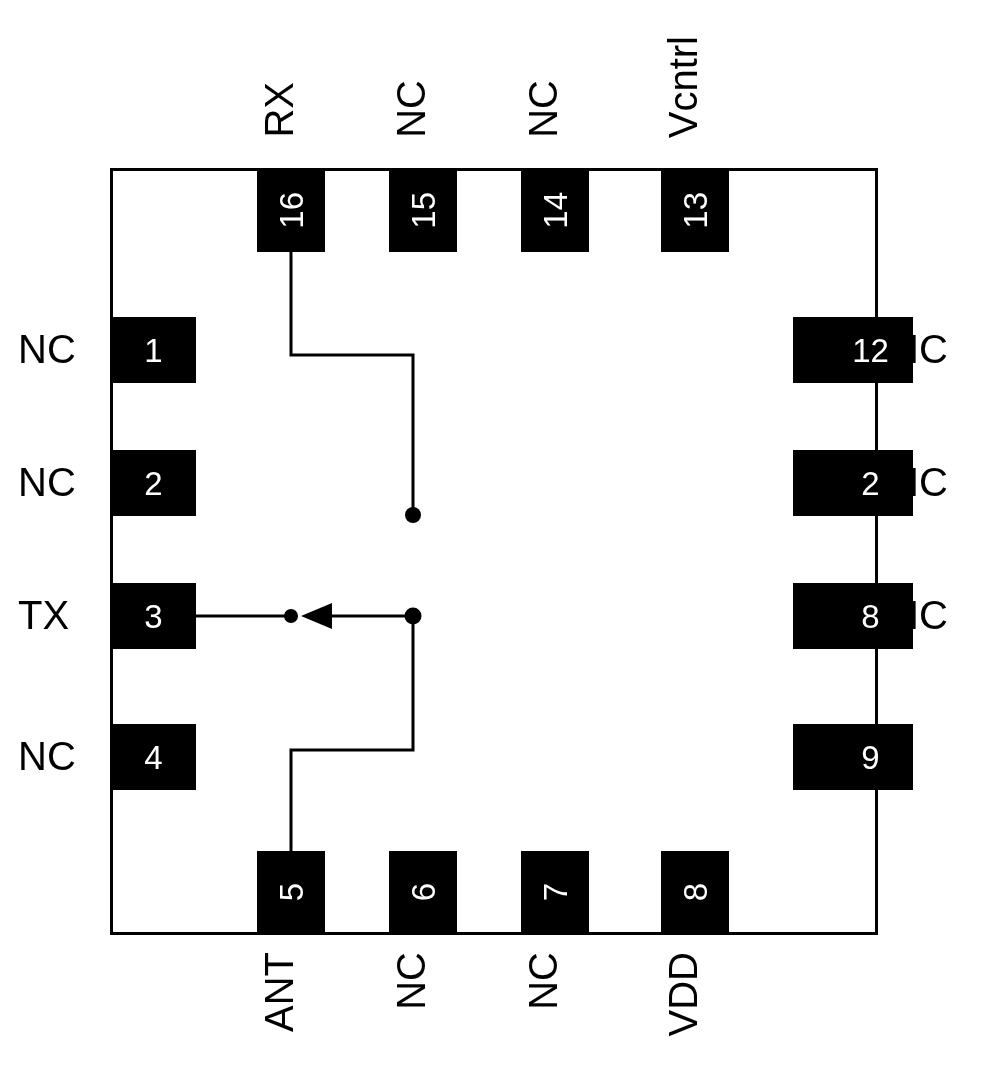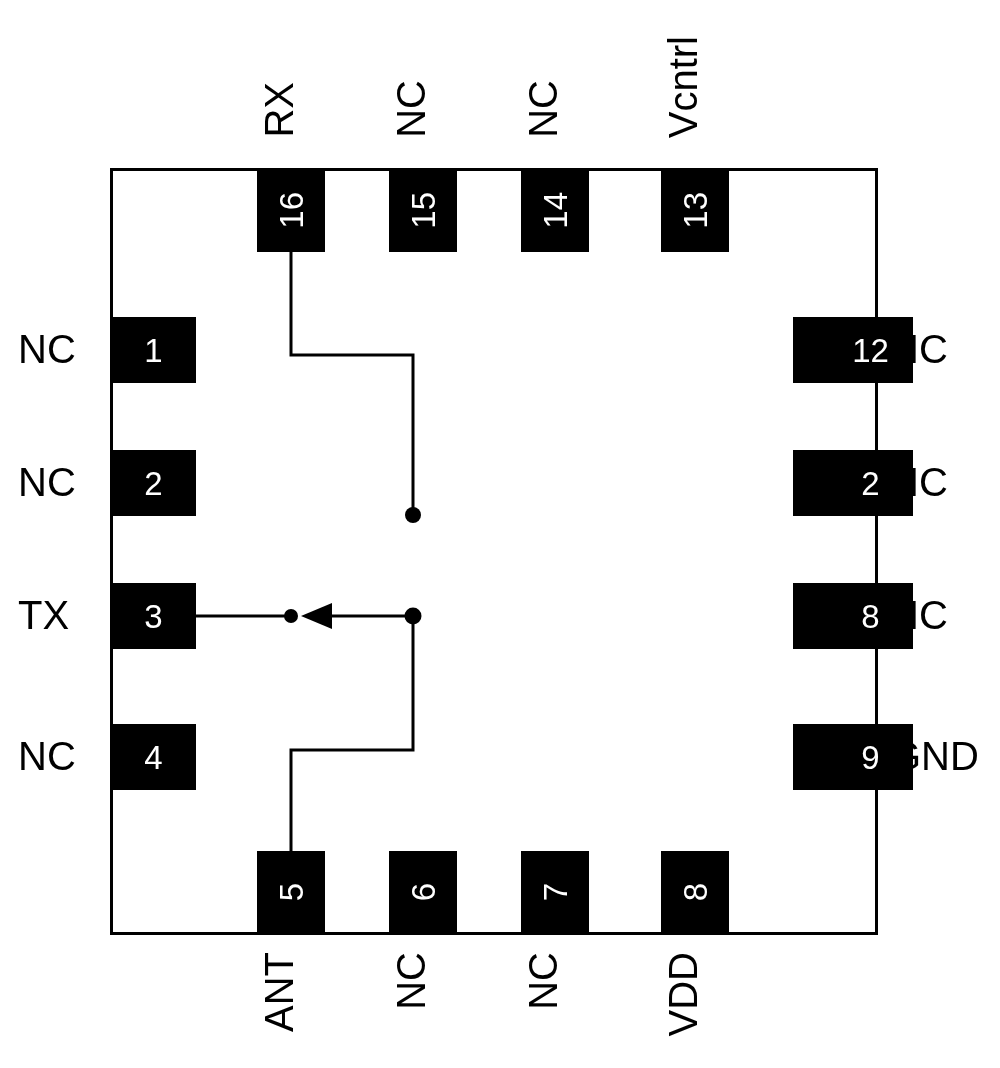--- a/index.html
+++ b/index.html
@@ -129,21 +129,20 @@
   <div class="pin-label label-bottom vtext" style="left:660px">VDD</div>
 
   <div class="pin-label label-left" style="top:326px">NC</div>
   <div class="pin-label label-left" style="top:459px">NC</div>
   <div class="pin-label label-left" style="top:592px">TX</div>
   <div class="pin-label label-left" style="top:733px">NC</div>
 
   <div class="pin-label label-right" style="top:326px">NC</div>
   <div class="pin-label label-right" style="top:459px">NC</div>
   <div class="pin-label label-right" style="top:592px">NC</div>
-  <div class="pin-label label-right" style="top:733px">GND</div>
 
   <svg class="schematic" viewBox="0 0 1000 1068">
 
     <path d="M 291 252 L 291 355 L 413 355 L 413 508" fill="none" stroke="#000" stroke-width="3"></path>
     <circle cx="413" cy="515" r="8" fill="#000"></circle>
 
     <path d="M 291 851 L 291 750 L 413 750 L 413 622" fill="none" stroke="#000" stroke-width="3"></path>
     <circle cx="413" cy="616" r="8.5" fill="#000"></circle>
 
     <path d="M 196 616 L 285 616" fill="none" stroke="#000" stroke-width="3"></path>

